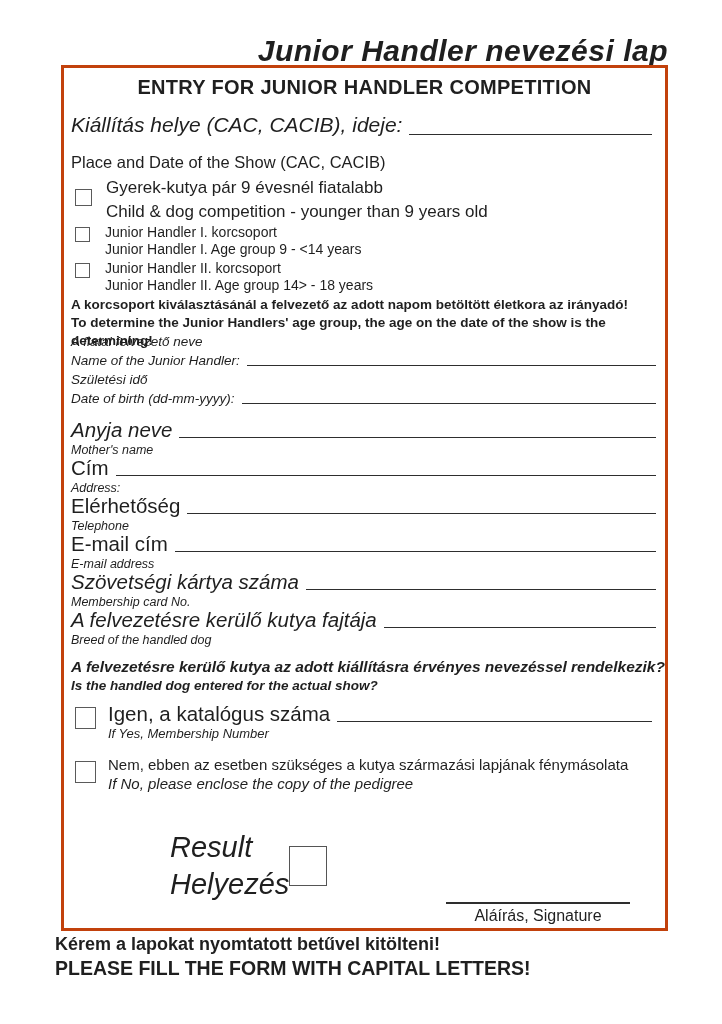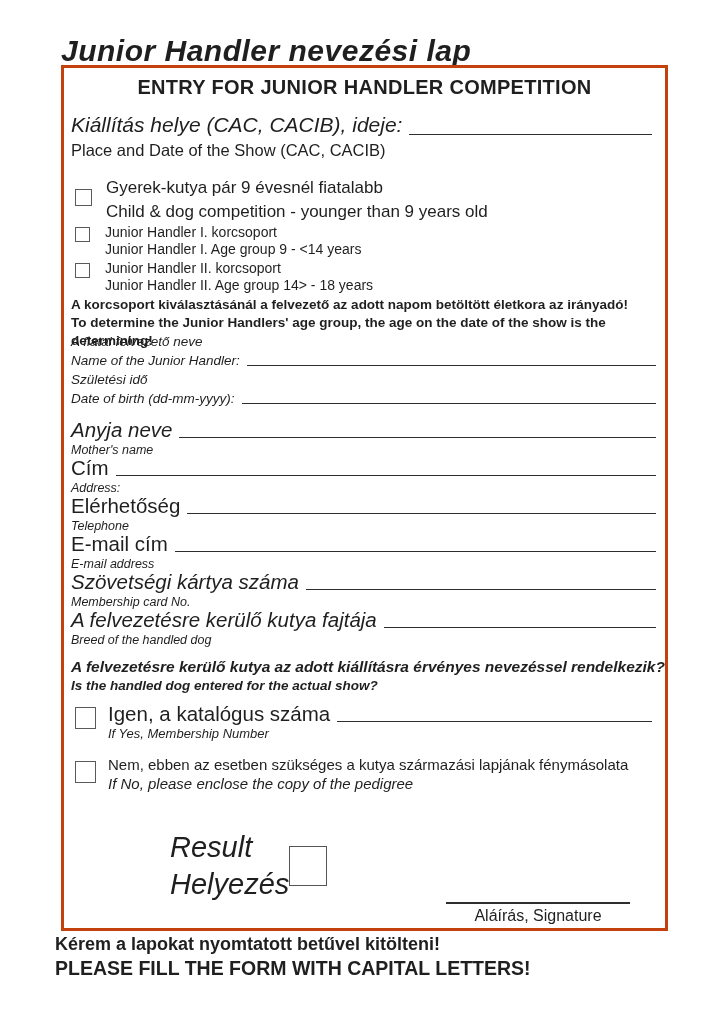--- a/index.html
+++ b/index.html
@@ -1,37 +1,37 @@
 <!DOCTYPE html>
 <html><head>
 <meta charset="utf-8">
 <style>
   html,body { margin:0; padding:0; background:#fff; }
   .page {
     position:relative; width:722px; height:1024px; background:#ffffff;
     font-family:"Liberation Sans", sans-serif; color:#1f1f1f; overflow:hidden;
   }
   .title-hu {
-    position:absolute; left:61px; width:607px; top:34px; text-align:left;
+    position:absolute; left:61px; width:607px; top:34px; text-align:right;
     font-size:30px; font-weight:bold; font-style:italic; letter-spacing:.5px;
   }
   .form-box {
     position:absolute; left:61px; top:65px; width:607px; height:866px;
     border:3px solid #c2410c; box-sizing:border-box;
   }
   .title-en {
     position:absolute; left:0; width:100%; top:8px; text-align:center;
     font-size:20px; font-weight:bold; letter-spacing:.3px;
   }
   .row { display:flex; align-items:flex-end; }
   .fill { flex:1; border-bottom:1.5px solid #2e2e2e; margin:0 0 4px 7px; min-width:30px; }
   .sec-show { position:absolute; left:7px; right:13px; top:45px; }
   .show-row { font-style:italic; font-size:21px; }
   .show-row .fill { margin-bottom:2px; }
-  .show-sub { font-size:16.5px; margin-top:4px; }
+  .show-sub { font-size:16.5px; margin-top:16px; }
 
   .cbgrp { position:absolute; left:11px; right:13px; display:flex; }
   .cb { box-sizing:border-box; border:1.5px solid #5a5a5a; background:#fff; flex:none; }
   .cb17 { width:17px; height:17px; margin-top:13px; margin-right:14px; }
   .cb15 { width:15px; height:15px; margin-top:3px; margin-right:15px; }
   .cb22 { width:21px; height:22px; margin-top:5px; margin-right:12px; }
   .grp1 { top:108px; font-size:17px; line-height:1.42; }
   .grp2 { top:156px; font-size:14px; line-height:1.18; }
   .grp3 { top:192px; font-size:14px; line-height:1.18; }
 

